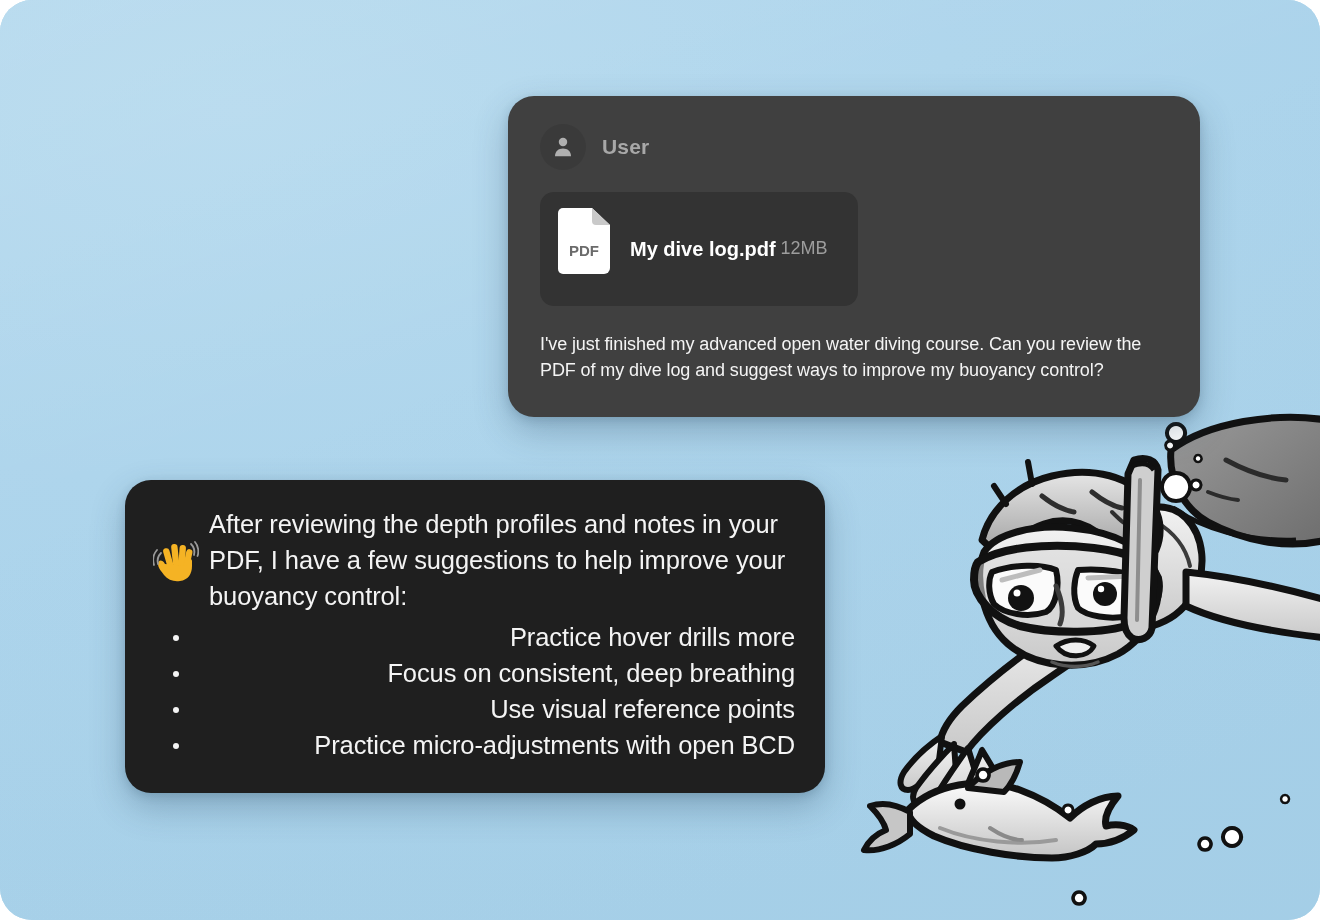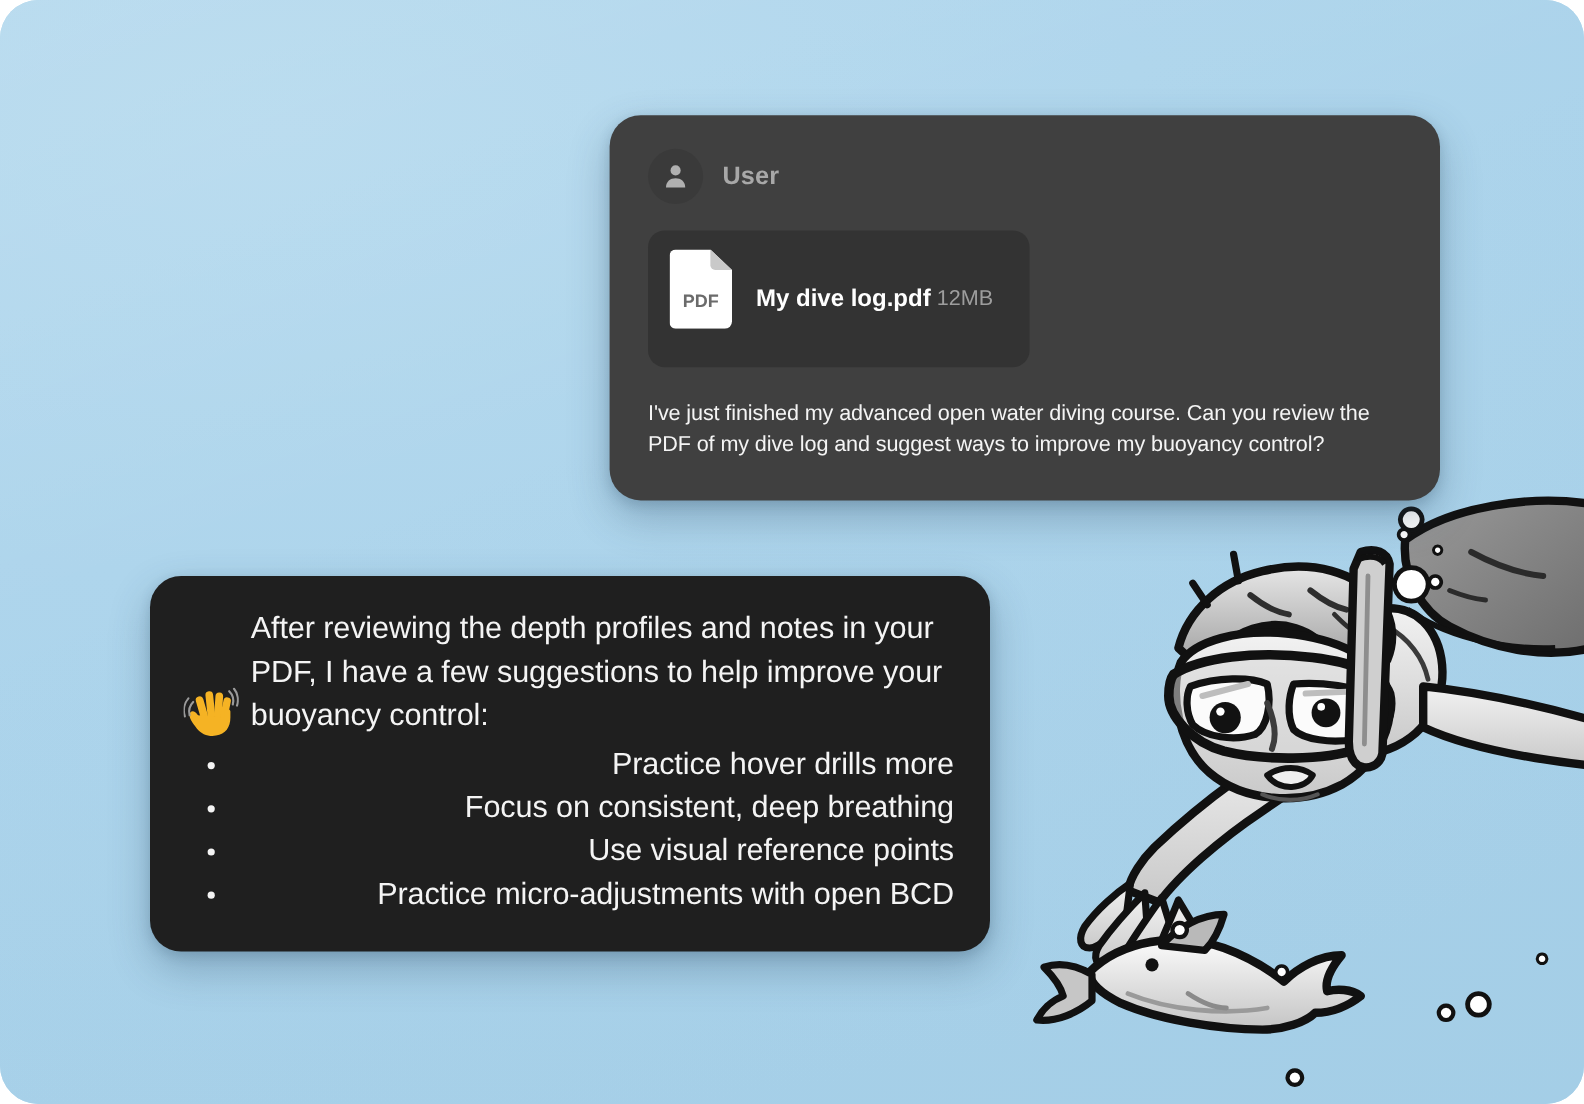--- a/index.html
+++ b/index.html
@@ -106,21 +106,21 @@
   
   .msg-text{
     color:#f4f4f4;
     font-size:18px;
     line-height:1.42;
     letter-spacing:-.1px;
   }
 
   
   .assist-intro{
-    display:flex;align-items:flex-end;gap:10px;
+    display:flex;align-items:center;gap:10px;
   }
   .wave-emoji{
     font-size:34px;line-height:1.05;flex:0 0 auto;
     margin-top:2px;
     width:46px;height:44px;
   }
   .wave-emoji svg{display:block;}
   .assist-paragraph{
     color:#f4f4f4;
     font-size:25.5px;

